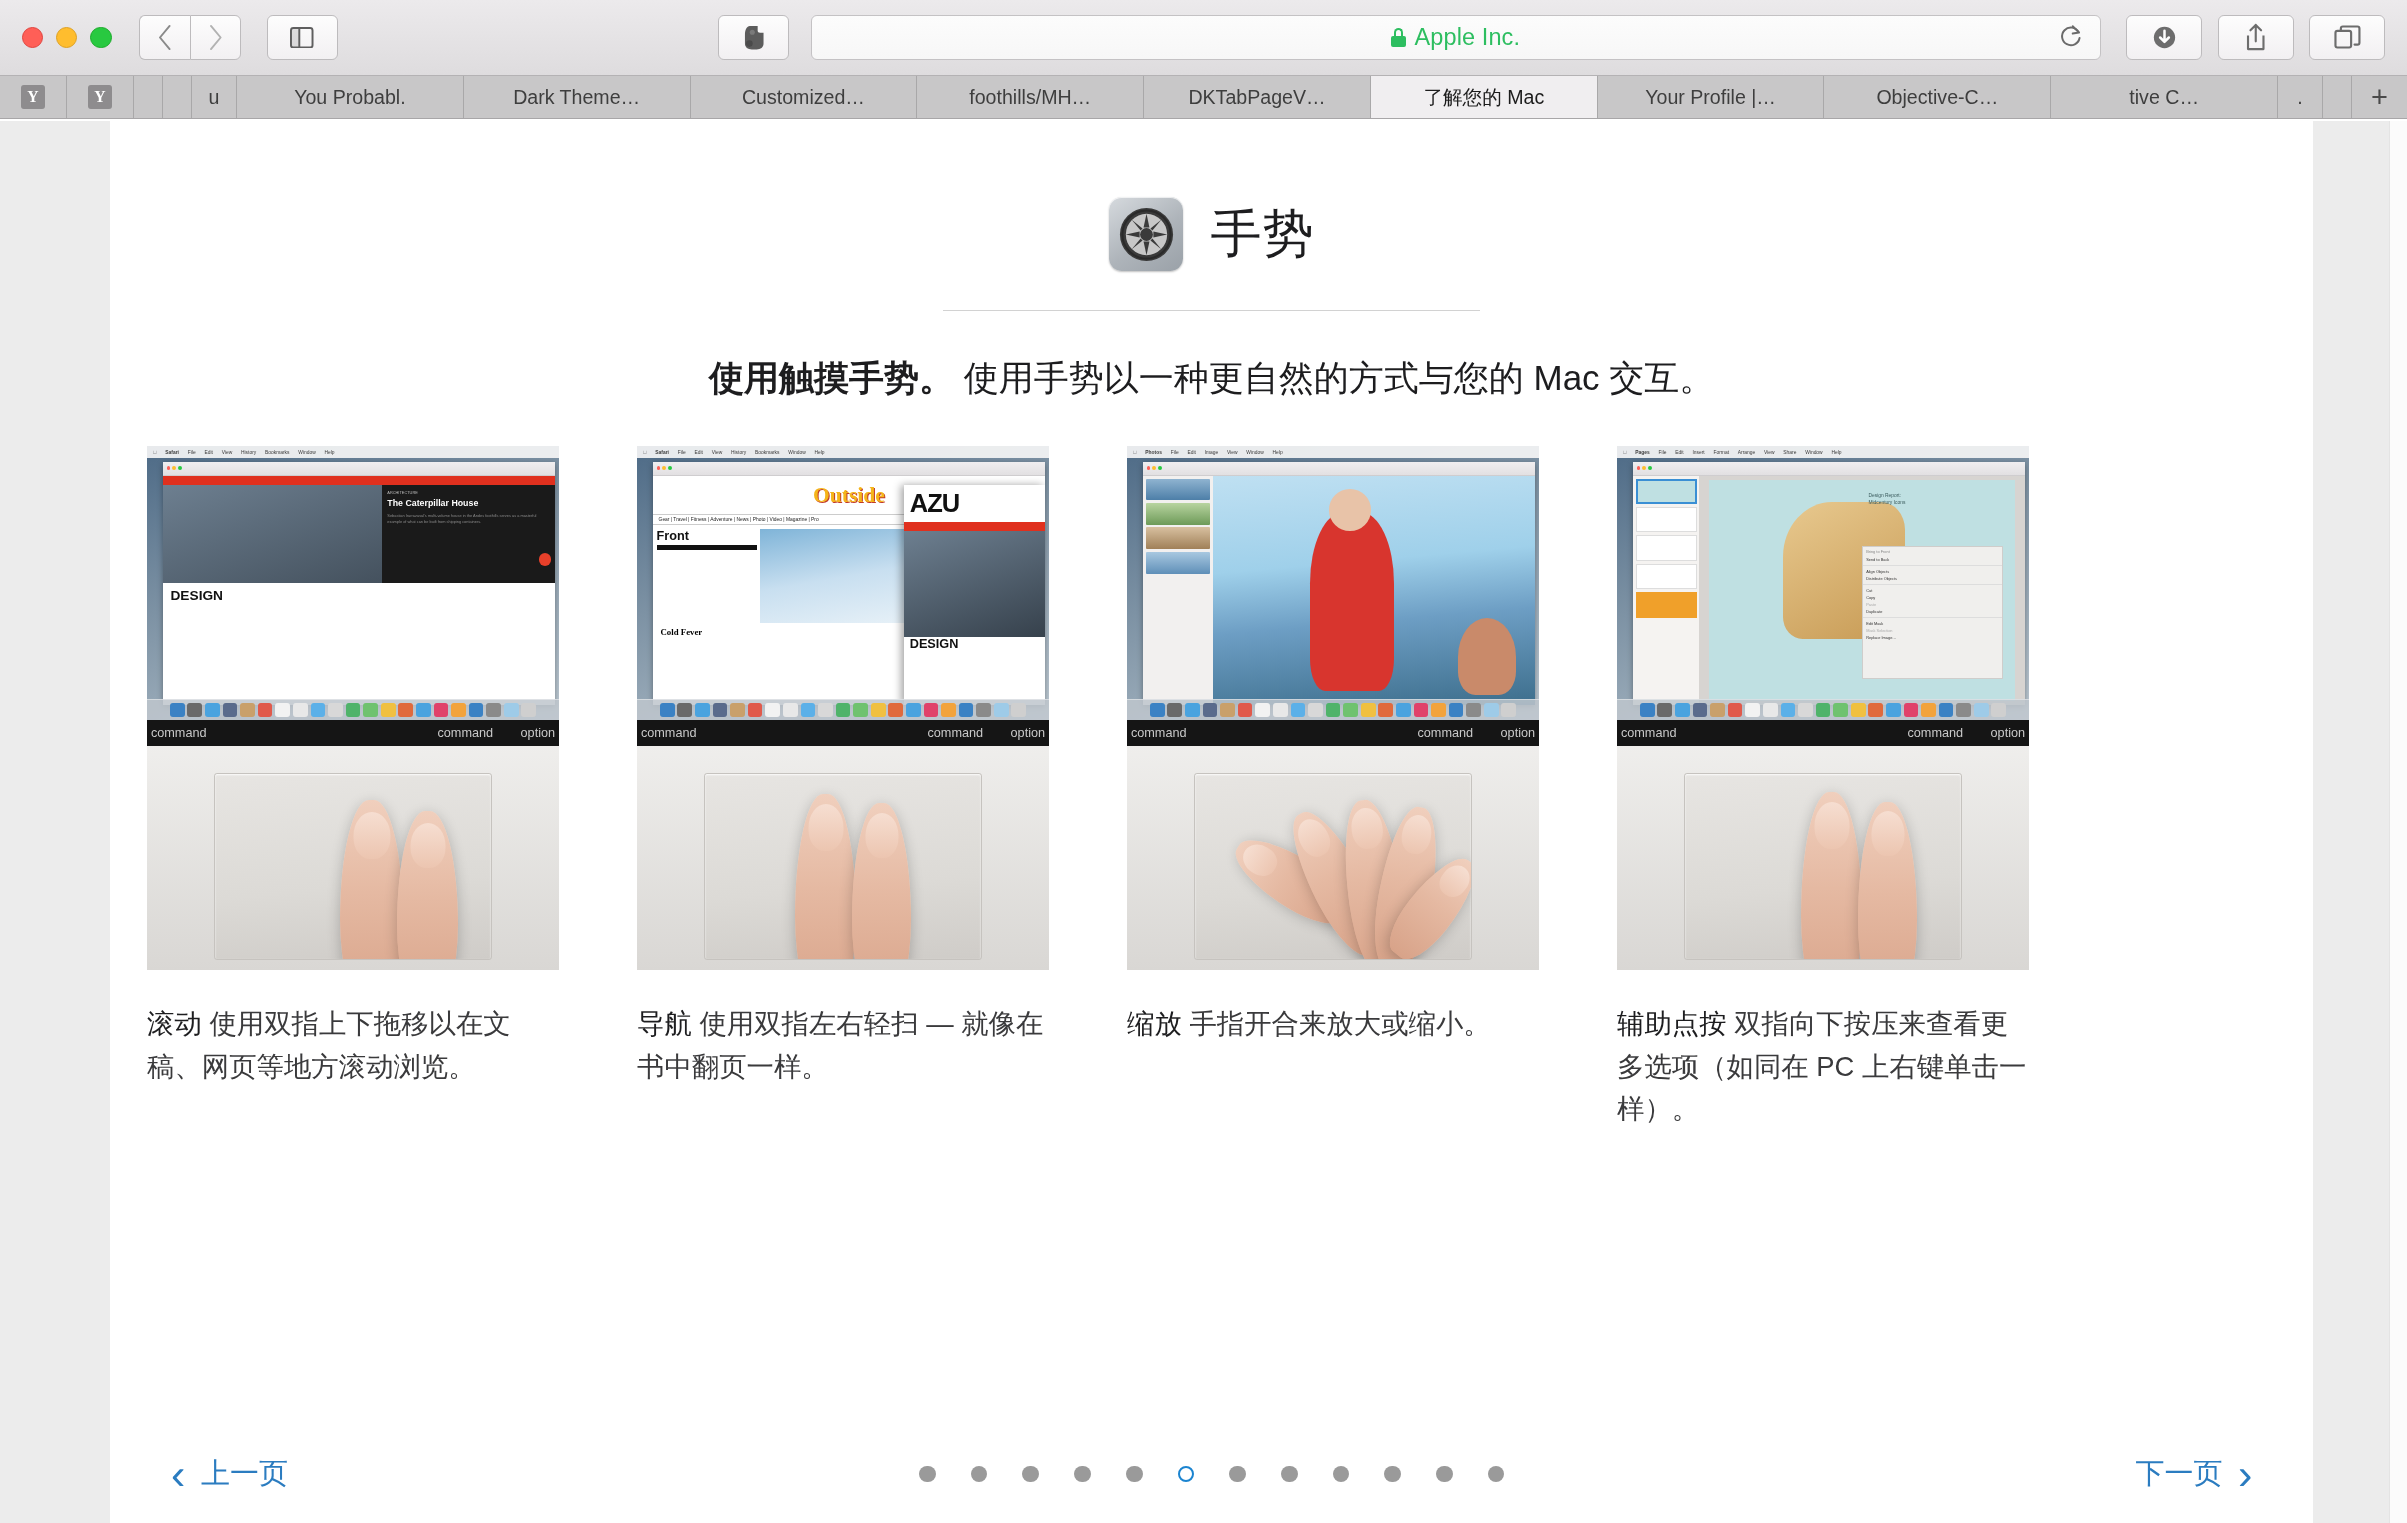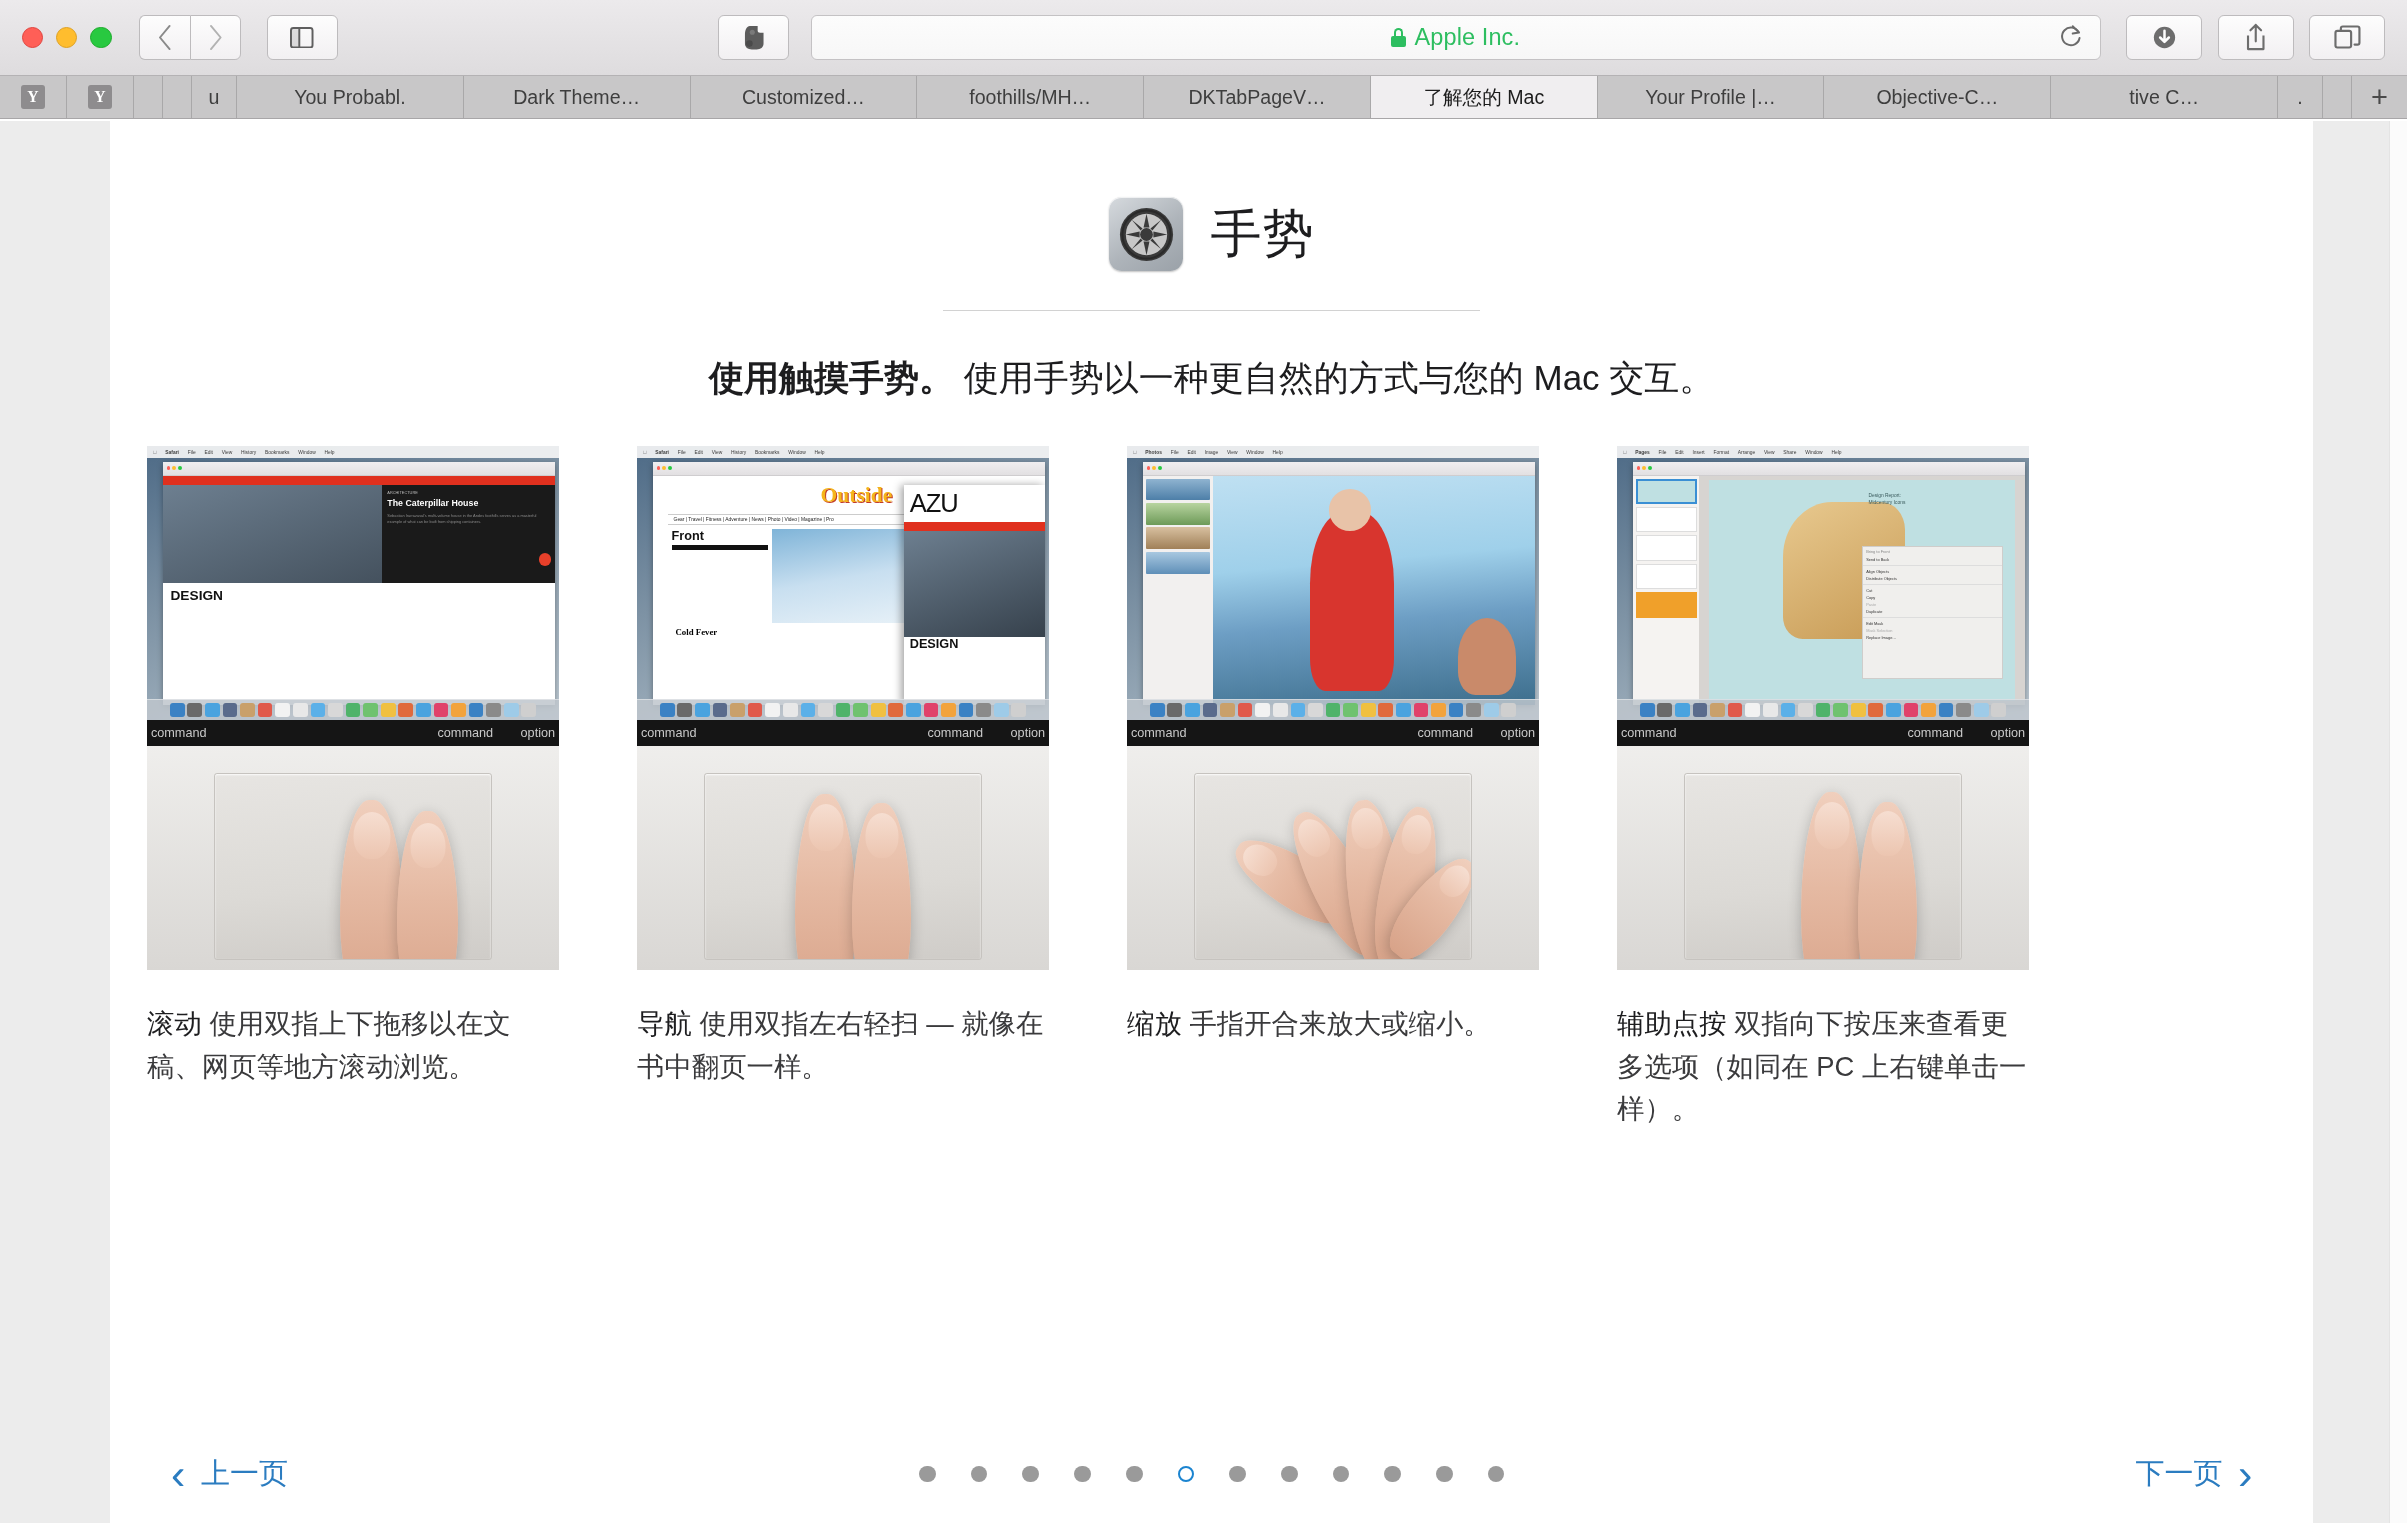--- a/index.html
+++ b/index.html
@@ -496,21 +496,21 @@
                   <span>Bookmarks</span>
                   <span>Window</span>
                   <span>Help</span>
               </div>
               <div class="win">
                 <div class="win-title">
                   <span class="wdot r"></span>
                     <span class="wdot y"></span>
                     <span class="wdot g"></span>
                 </div>
-                <div style="position:absolute;top:13.7px;left:0;right:0;bottom:0;background:#fff;padding-left:15px;">
+                <div style="position:absolute;top:13.7px;left:0;right:0;bottom:0;background:#fff;">
                   <div style="text-align:center;padding-top:7.8px;">
                     <span style="font-family:'Liberation Serif',serif;font-weight:bold;font-size:21.6px;color:#f5b51a;text-shadow:1px 1px 0 #c0392b;">Outside</span>
                   </div>
                   <div style="border-top:1px solid #ccc;border-bottom:1px solid #ccc;margin-top:5.9px;padding:2px 5.9px;font-size:4.9px;color:#222;">
                     Gear | Travel | Fitness | Adventure | News | Photo | Video | Magazine | Pro
                   </div>
                   <div style="display:flex;padding:3.9px;gap:3.9px;">
                     <div style="width:26%;">
                       <div style="font-weight:bold;font-size:12.7px;color:#111;">Front</div>
                       <div style="background:#111;height:4.9px;margin-top:2px;"></div>
@@ -518,21 +518,21 @@
                     <div style="flex:1;height:94px;background:linear-gradient(170deg,#7fb4d8,#c8dff0 50%,#e9f2f8);"></div>
                     <div style="width:26%;font-size:4.9px;color:#333;">ASK the EXPERT
                       <div style="height:13.7px;background:#2b2b2b;margin-top:2.9px;"></div>
                       <div style="height:13.7px;background:#8b2b1a;margin-top:2.9px;"></div>
                       <div style="height:13.7px;background:#b9a882;margin-top:2.9px;"></div>
                     </div>
                   </div>
                   <div style="padding-left:7.8px;font-family:'Liberation Serif',serif;font-weight:bold;font-size:8.8px;">Cold Fever</div>
                 </div>
                 <div style="position:absolute;right:0;top:23.5px;bottom:0;width:36%;background:#fff;box-shadow:-2.9px 0 7.8px rgba(0,0,0,.35);">
-                  <div style="font-weight:normal;font-size:25.5px;letter-spacing:-1px;padding:3.9px 0 0 5.9px;color:#111;">AZU</div>
+                  <div style="font-weight:bold;font-size:25.5px;letter-spacing:-1px;padding:3.9px 0 0 5.9px;color:#111;">AZU</div>
                   <div style="height:8.8px;background:#e0301e;margin-top:3.9px;"></div>
                   <div style="height:106px;background:linear-gradient(160deg,#6d7f90,#36414c);"></div>
                   <div style="font-weight:bold;font-size:12.7px;padding-left:5.9px;color:#111;">DESIGN</div>
                 </div>
               </div>
               <div class="dock">
                 <i style="background:#3b82c4"></i>
                   <i style="background:#6a6a6a"></i>
                   <i style="background:#4aa3df"></i>
                 <i style="background:#5a6b8c"></i>

